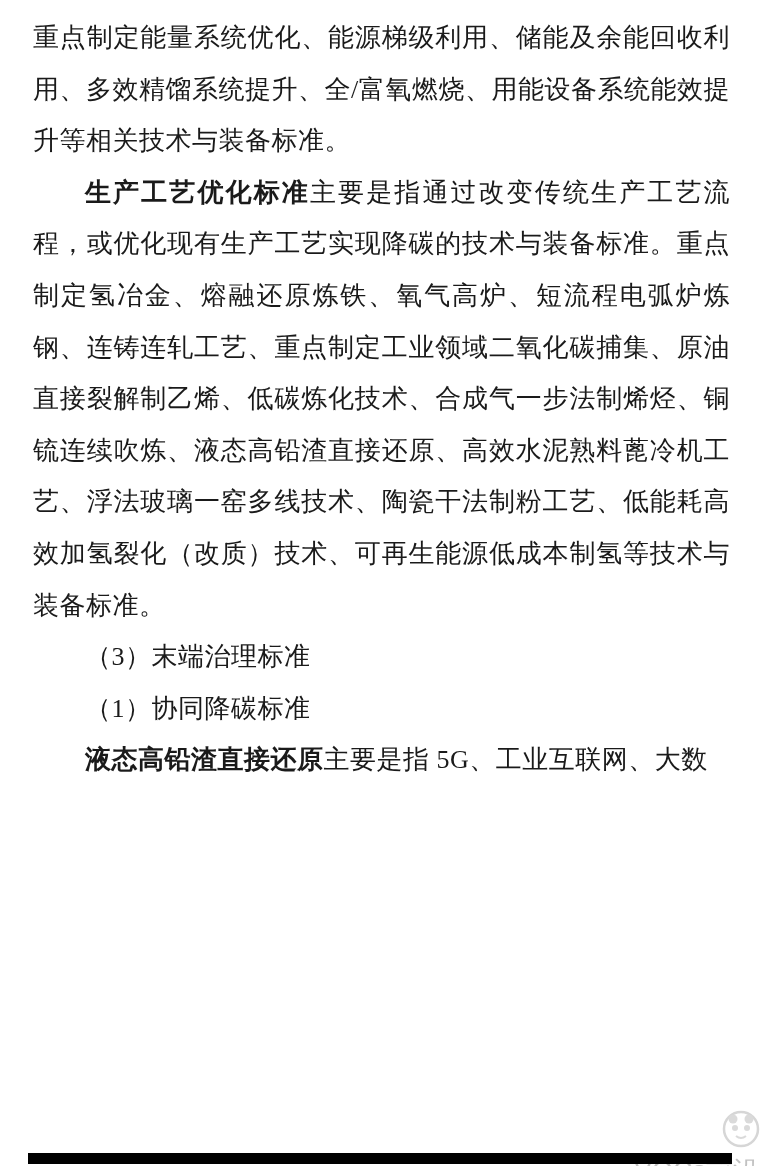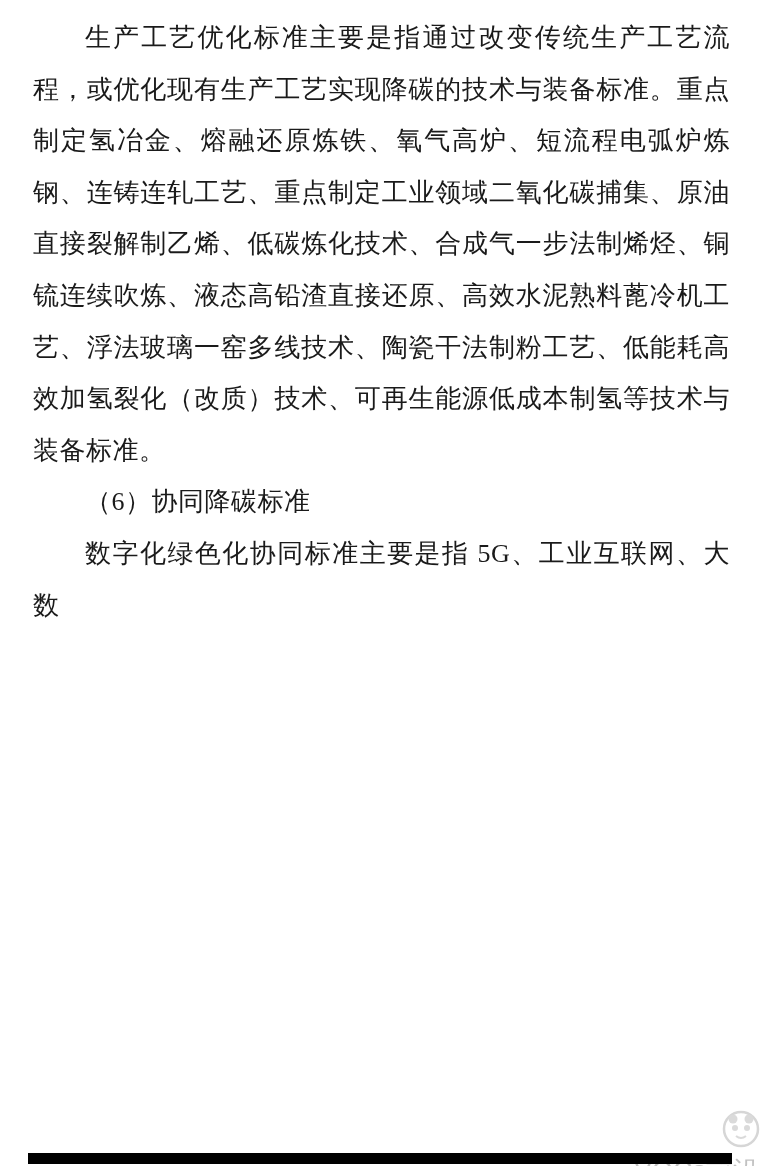--- a/index.html
+++ b/index.html
@@ -27,21 +27,21 @@
     text-justify: inter-ideograph;
   }
   .para {
     margin: 0;
     padding: 0;
   }
   .para.indent {
     text-indent: 2em;
   }
   .para b {
-    font-weight: normal;
+    font-weight: bold;
     letter-spacing: 0.5px;
     margin-top: 12px;
   }
   .watermark {
     position: absolute;
     top: 1110px;
     right: 0px;
     display: flex;
     align-items: flex-end;
     gap: 4px;
@@ -68,29 +68,31 @@
     bottom: 2px;
     height: 11px;
     background: #000000;
   }
 </style>
 </head>
 <body>
 
 <div class="doc">
 
+  <p class="para"><span>重点制定能量系统优化、能源梯级利用、储能及余能回收利用、多效精馏系统提升、全/富氧燃烧、用能设备系统能效提升等相关技术与装备标准。</span></p>
 
   <p class="para indent"><b>生产工艺优化标准</b><span>主要是指通过改变传统生产工艺流程，或优化现有生产工艺实现降碳的技术与装备标准。重点制定氢冶金、熔融还原炼铁、氧气高炉、短流程电弧炉炼钢、连铸连轧工艺、重点制定工业领域二氧化碳捕集、原油直接裂解制乙烯、低碳炼化技术、合成气一步法制烯烃、铜锍连续吹炼、液态高铅渣直接还原、高效水泥熟料蓖冷机工艺、浮法玻璃一窑多线技术、陶瓷干法制粉工艺、低能耗高效加氢裂化（改质）技术、可再生能源低成本制氢等技术与装备标准。</span></p>
 
+  <p class="para indent"><span>（3）末端治理标准</span></p>
 
 
-  <p class="para indent"><span>（6）协同降碳标准</span></p>
+  <p class="para indent"><span>（1）协同降碳标准</span></p>
 
 
-  <p class="para indent"><b>数字化绿色化协同标准</b><span>主要是指 5G、工业互联网、大数</span></p>
+  <p class="para indent"><b>液态高铅渣直接还原</b><span>主要是指 5G、工业互联网、大数</span></p>
 
 </div>
 
 <div class="watermark">
   <svg class="wm-logo" viewBox="0 0 38 38" xmlns="http://www.w3.org/2000/svg">
     <circle cx="19" cy="19" r="17" fill="none" stroke="#bdbdbd" stroke-width="2.5"></circle>
     <circle cx="11" cy="9" r="4.5" fill="#c4c4c4"></circle>
     <circle cx="27" cy="9" r="4.5" fill="#c4c4c4"></circle>
     <circle cx="13" cy="18" r="3" fill="#c4c4c4"></circle>
     <circle cx="25" cy="18" r="3" fill="#c4c4c4"></circle>

